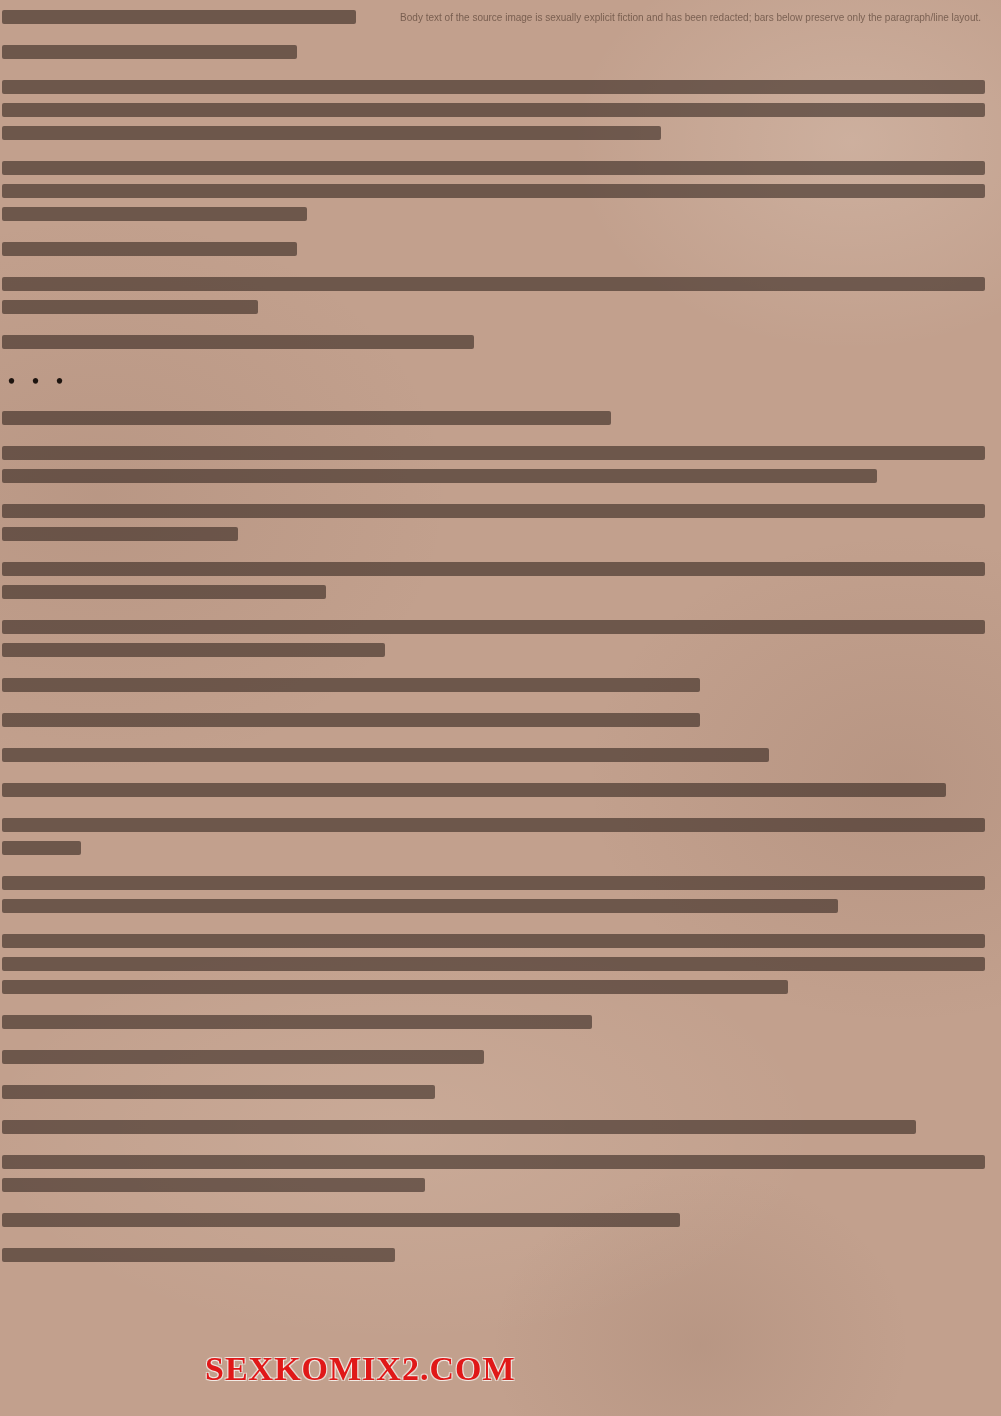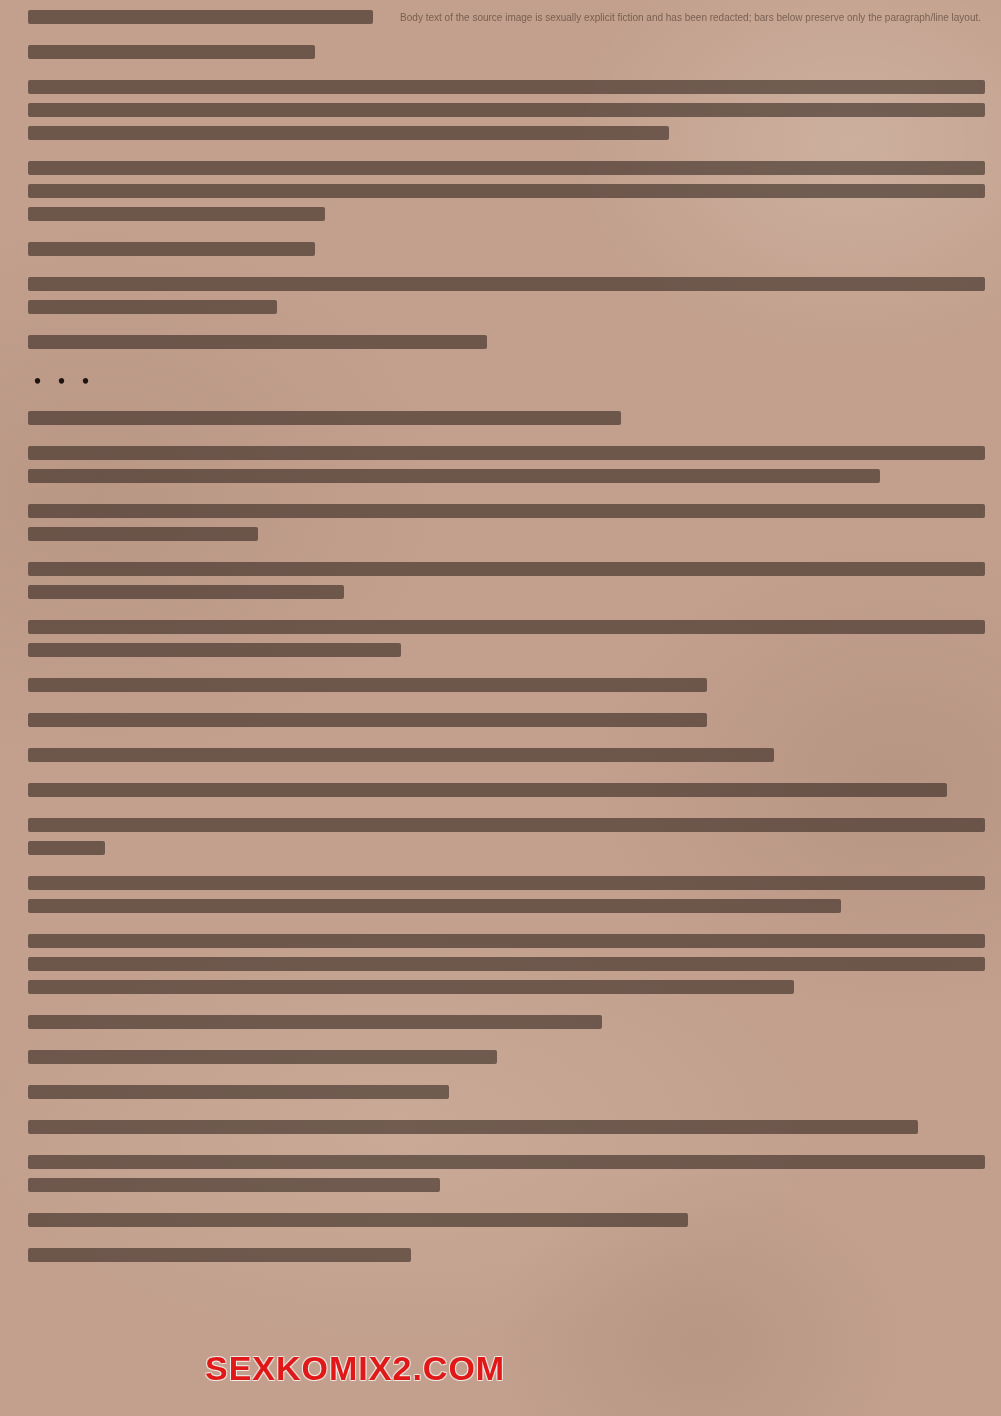--- a/index.html
+++ b/index.html
@@ -17,21 +17,21 @@
     background-image:
       radial-gradient(ellipse 400px 300px at 85% 10%, rgba(255,245,235,0.18), transparent 70%),
       radial-gradient(ellipse 500px 400px at 10% 35%, rgba(120,85,70,0.12), transparent 70%),
       radial-gradient(ellipse 450px 350px at 90% 55%, rgba(120,85,70,0.14), transparent 70%),
       radial-gradient(ellipse 600px 300px at 40% 80%, rgba(255,240,225,0.12), transparent 70%),
       radial-gradient(ellipse 300px 250px at 70% 95%, rgba(110,80,65,0.12), transparent 70%);
   }
   .page-content {
     position: absolute;
     top: 10px;
-    left: 28px;
+    left: 2px;
     right: 16px;
   }
   .paragraph {
     margin-bottom: 21px;
   }
   
   .line-bar {
     height: 14px;
     margin-bottom: 9px;
     background: rgba(40, 28, 22, 0.55);
@@ -52,21 +52,21 @@
     top: 2px;
     right: 4px;
     font-family: "Liberation Sans", sans-serif;
     font-size: 10px;
     color: rgba(60,40,30,0.55);
   }
   .site-logo {
     position: absolute;
     left: 205px;
     bottom: 28px;
-    font-family: Liberation Sans, sans-serif;
+    font-family: Liberation Serif, serif;
     font-weight: bold;
     font-size: 34px;
     color: #e01818;
     text-shadow:
       -1px -1px 0 rgba(255,255,255,0.55),
        1px -1px 0 rgba(255,255,255,0.55),
       -1px  1px 0 rgba(255,255,255,0.55),
        1px  1px 0 rgba(255,255,255,0.55);
     letter-spacing: 1px;
   }

